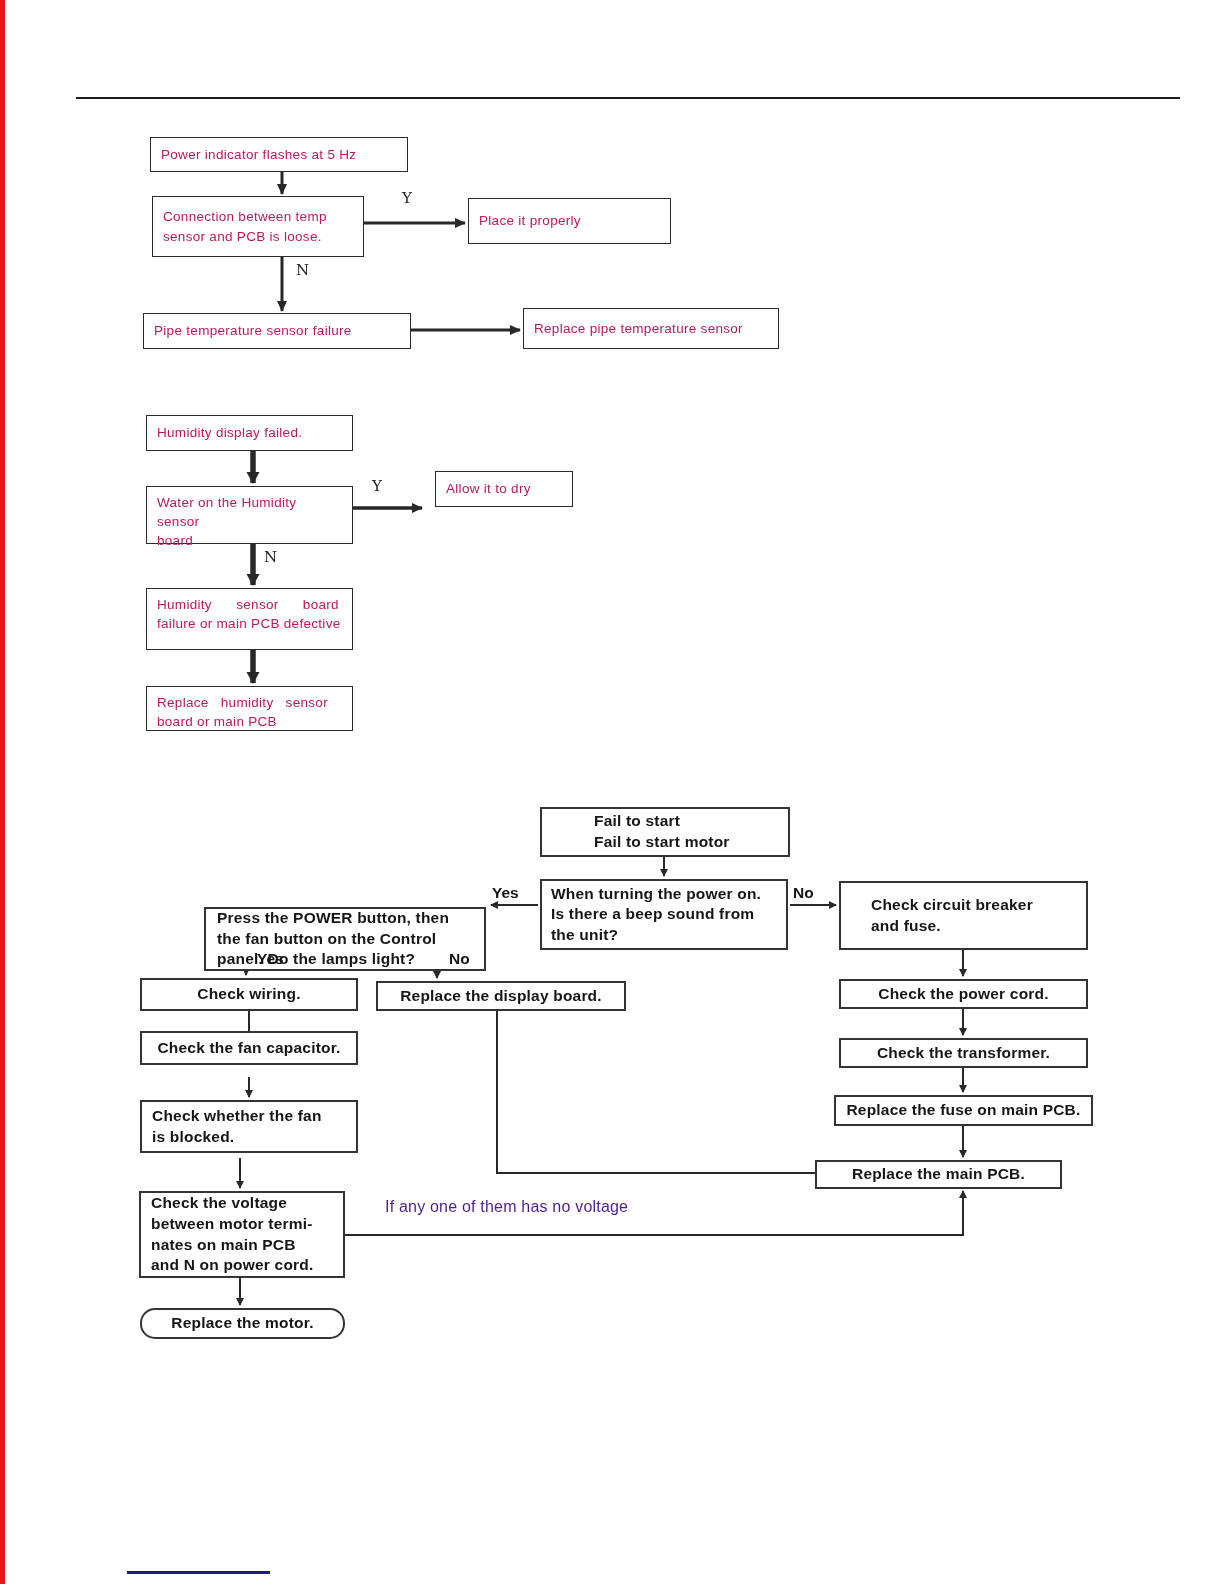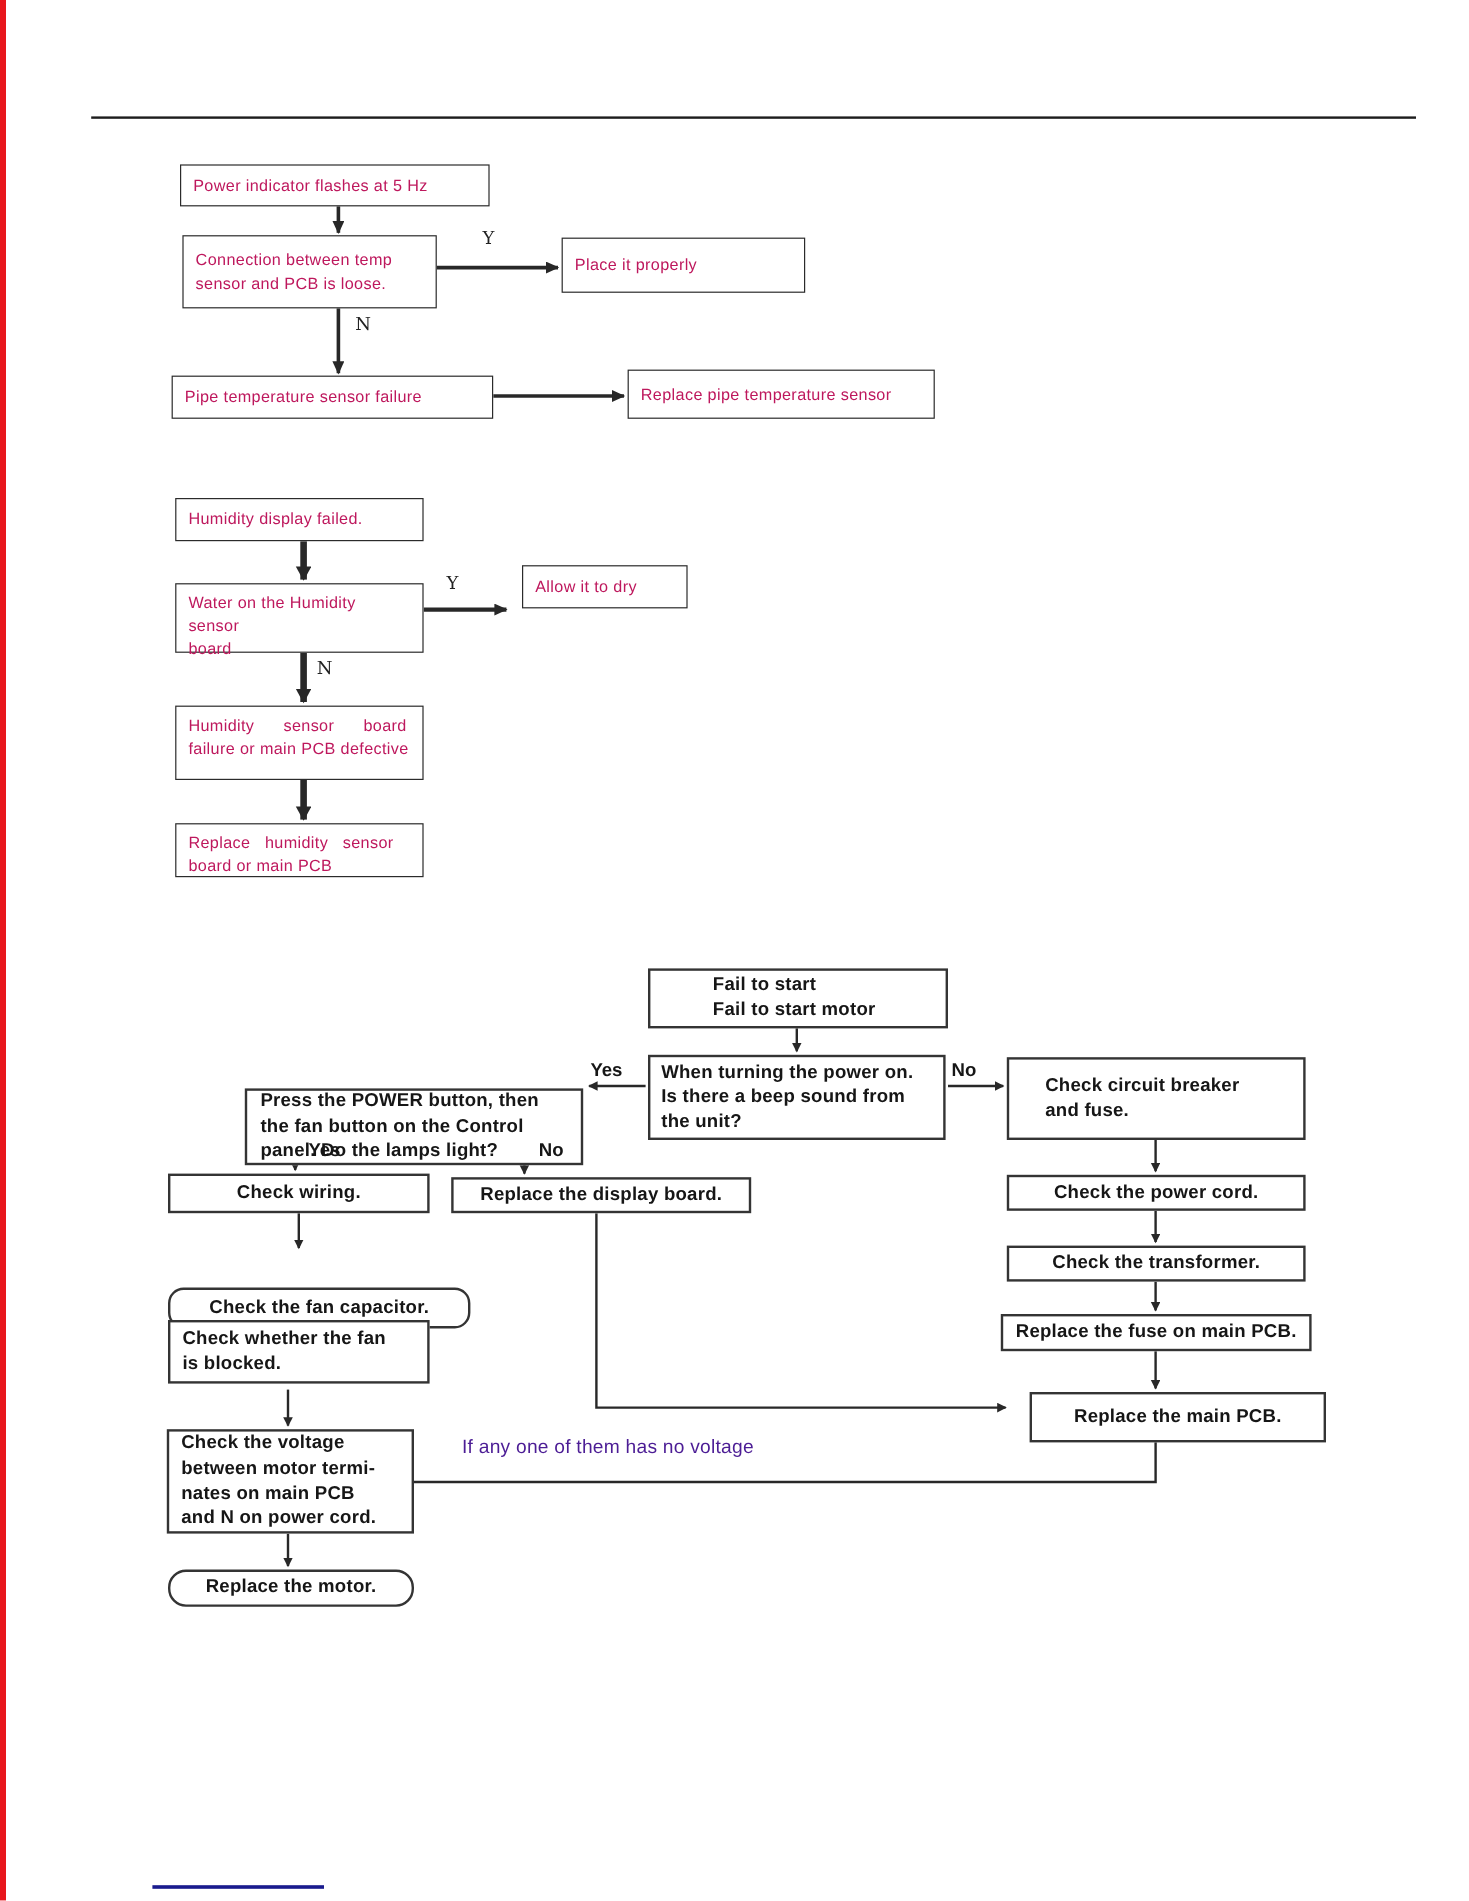--- a/index.html
+++ b/index.html
@@ -105,35 +105,35 @@
 
   <div class="box b3" style="left:540px;top:807px;width:250px;height:50px;padding-left:52px;">Fail to start
 Fail to start motor</div>
   <div class="box b3" style="left:540px;top:879px;width:248px;height:71px;padding-left:9px;">When turning the power on.
 Is there a beep sound from
 the unit?</div>
   <div class="box b3" style="left:204px;top:882px;width:282px;height:64px;padding-left:11px;margin-top:25px;">Press the POWER button, then
 the fan button on the Control
 panel. Do the lamps light?</div>
   <div class="box b3 center" style="left:140px;top:978px;width:218px;height:33px;">Check wiring.</div>
-  <div class="box b3 center" style="left:140px;top:1073px;width:252px;height:34px;border-radius:13px;">Check the fan capacitor.</div>
+  <div class="box b3 center" style="left:140px;top:1031px;width:218px;height:34px;">Check the fan capacitor.</div>
   <div class="box b3" style="left:140px;top:1100px;width:218px;height:53px;">Check whether the fan
 is blocked.</div>
   <div class="box b3" style="left:139px;top:1191px;width:206px;height:87px;">Check the voltage
 between motor termi-
 nates on main PCB
 and N on power cord.</div>
   <div class="box b3 center" style="left:140px;top:1308px;width:205px;height:31px;border-radius:15px;">Replace the motor.</div>
   <div class="box b3 center" style="left:376px;top:981px;width:250px;height:30px;">Replace the display board.</div>
   <div class="box b3" style="left:839px;top:881px;width:249px;height:69px;padding-left:30px;">Check circuit breaker
 and fuse.</div>
   <div class="box b3 center" style="left:839px;top:979px;width:249px;height:30px;">Check the power cord.</div>
   <div class="box b3 center" style="left:839px;top:1038px;width:249px;height:30px;">Check the transformer.</div>
   <div class="box b3 center" style="left:834px;top:1095px;width:259px;height:31px;">Replace the fuse on main PCB.</div>
-  <div class="box b3 center" style="left:858px;top:1160px;width:247px;height:42px;">Replace the main PCB.</div>
+  <div class="box b3 center" style="left:815px;top:1160px;width:247px;height:29px;">Replace the main PCB.</div>
 
   <div class="lbl-bold" style="left:492px;top:884px;">Yes</div>
   <div class="lbl-bold" style="left:793px;top:884px;">No</div>
   <div class="lbl-bold" style="left:257px;top:950px;">Yes</div>
   <div class="lbl-bold" style="left:449px;top:950px;">No</div>
   <div class="lbl-note" style="left:385px;top:1198px;">If any one of them has no voltage</div>
 
   <div class="footer-rule"></div>
 </div>
 

